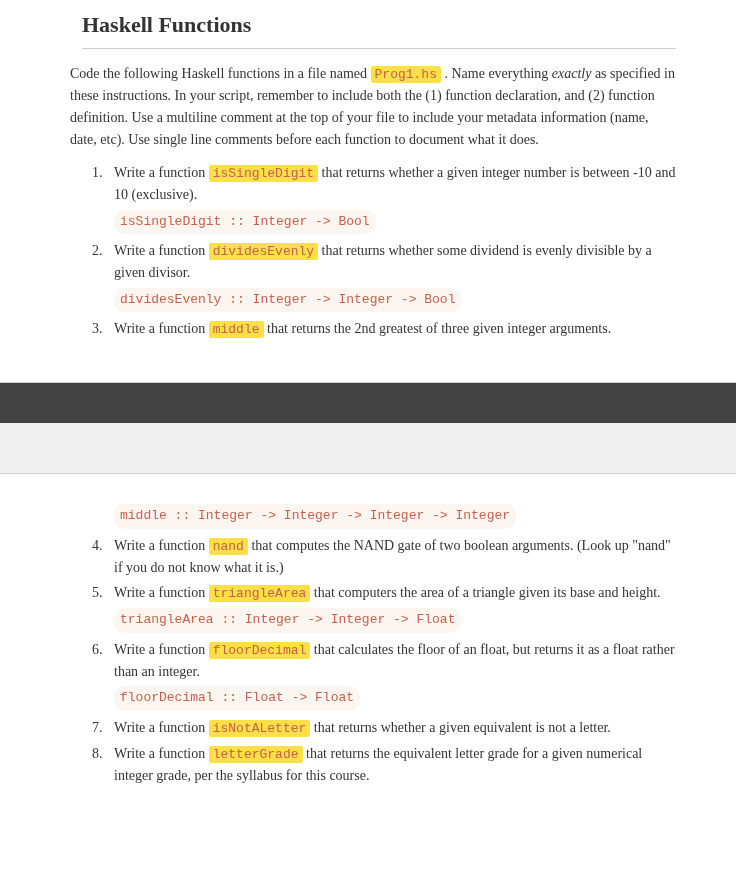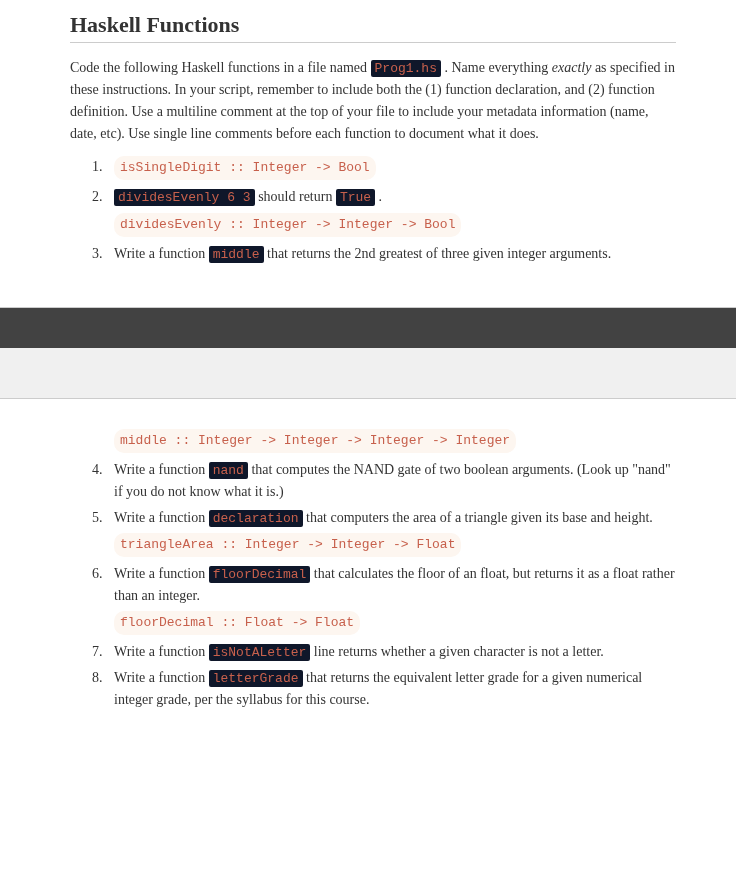--- a/index.html
+++ b/index.html
@@ -27,41 +27,42 @@
     content: "";
     display: block;
     height: 40px;
     background: #424242;
   }
   h2 {
     font-family: Georgia, serif;
     font-weight: bold;
     color: #333;
     font-size: 22px;
-    margin: 8px 0 4px 0;
+    margin: 8px 0 4px 12px;
     border-bottom: 1px solid #ccc;
+    padding-bottom: 6px;
   }
   .intro {
     margin: 14px 0 12px 0;
     color: #333;
   }
   ol {
     padding-left: 36px;
     margin: 0;
   }
   ol > li {
     margin-bottom: 4px;
     padding-left: 8px;
   }
   .li-text {
     margin: 2px 0;
   }
   code, .code {
     font-family: 'Courier New', Courier, monospace;
-    background: #0f172a;
+    background: #fde047;
     color: #c7604c;
     padding: 1px 4px;
     font-size: 13px;
     border-radius: 2px;
   }
   .sig {
     display: block;
     font-family: 'Courier New', Courier, monospace;
     background: #fdf6f0;
     color: #c7604c;
@@ -80,26 +81,29 @@
 
 <div class="page">
   <h2>Haskell Functions</h2>
 
   <p class="intro">
     <span>Code the following Haskell functions in a file named </span><code>Prog1.hs</code><span> . Name everything </span><em class="exact">exactly</em><span> as specified in these instructions. In your script, remember to include both the (1) function declaration, and (2) function definition. Use a multiline comment at the top of your file to include your metadata information (name, date, etc). Use single line comments before each function to document what it does.</span>
   </p>
 
   <ol>
     <li>
+      <div class="li-text">
+        <span> Write a function </span><code>isSingleDigit</code><span> that returns whether a given integer number is between -10 and 10 (exclusive).</span>
+      </div>
       <span class="sig">isSingleDigit :: Integer -&gt; Bool</span>
     </li>
 
     <li>
       <div class="li-text">
-        <code>dividesEvenly 6 3</code><span> should return </span><code>True</code><span> .</span>
+        <span> Write a function </span><code>dividesEvenly</code><span> that returns whether some dividend is evenly divisible by a given divisor.</span>
       </div>
       <span class="sig">dividesEvenly :: Integer -&gt; Integer -&gt; Bool</span>
     </li>
 
     <li>
       <div class="li-text">
         <span> Write a function </span><code>middle</code><span> that returns the 2nd greatest of three given integer arguments.</span>
       </div>
     </li>
   </ol>
@@ -116,35 +120,35 @@
 
   <ol start="4">
     <li>
       <div class="li-text">
         <span> Write a function </span><code>nand</code><span> that computes the NAND gate of two boolean arguments. (Look up "nand" if you do not know what it is.)</span>
       </div>
     </li>
 
     <li>
       <div class="li-text">
-        <span> Write a function </span><code>declaration</code><span> that computers the area of a triangle given its base and height.</span>
+        <span> Write a function </span><code>triangleArea</code><span> that computers the area of a triangle given its base and height.</span>
       </div>
       <span class="sig">triangleArea :: Integer -&gt; Integer -&gt; Float</span>
     </li>
 
     <li>
       <div class="li-text">
         <span> Write a function </span><code>floorDecimal</code><span> that calculates the floor of an float, but returns it as a float rather than an integer.</span>
       </div>
       <span class="sig">floorDecimal :: Float -&gt; Float</span>
     </li>
 
     <li>
       <div class="li-text">
-        <span> Write a function </span><code>isNotALetter</code><span> line returns whether a given character is not a letter.</span>
+        <span> Write a function </span><code>isNotALetter</code><span> that returns whether a given equivalent is not a letter.</span>
       </div>
     </li>
 
     <li>
       <div class="li-text">
         <span> Write a function </span><code>letterGrade</code><span> that returns the equivalent letter grade for a given numerical integer grade, per the syllabus for this course.</span>
       </div>
 
     </li>
 

